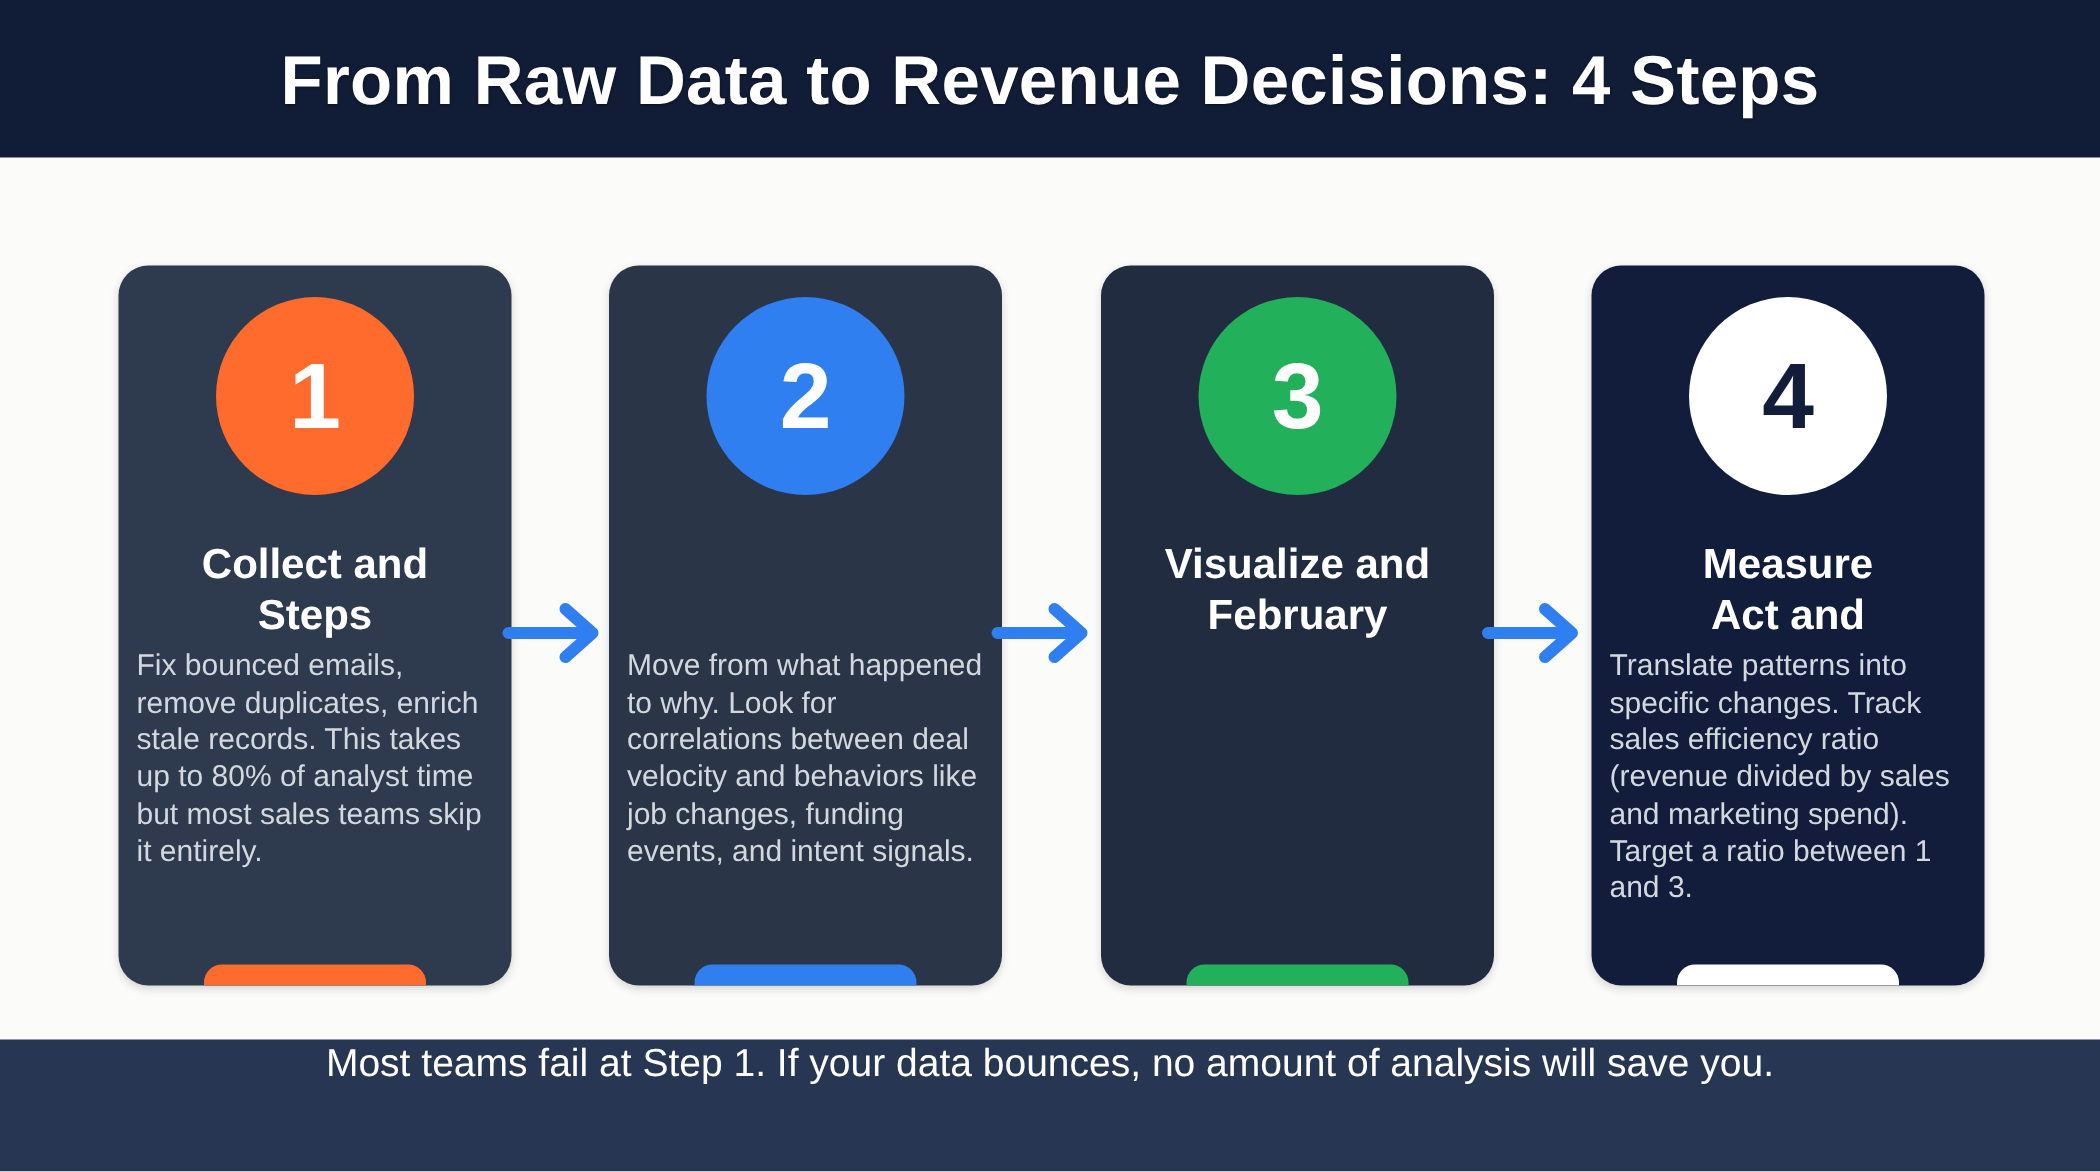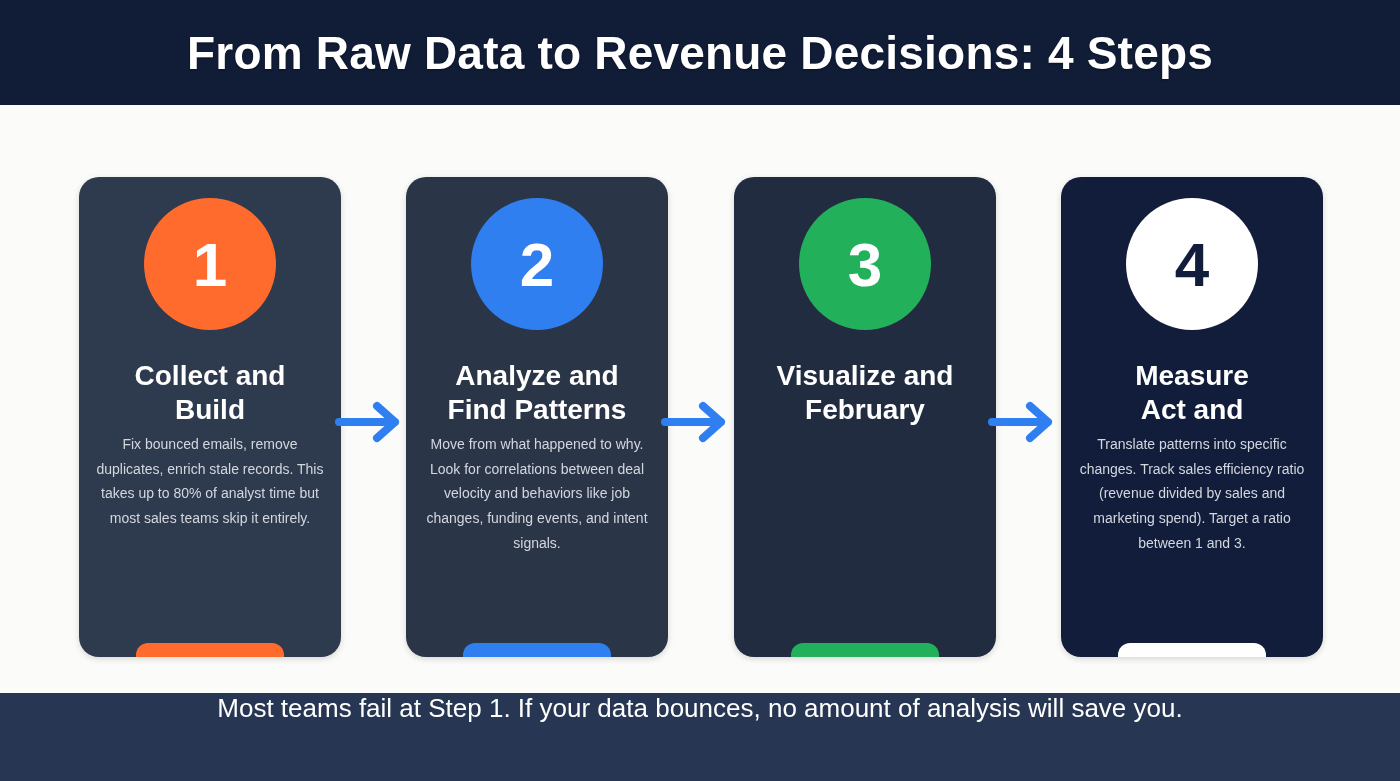--- a/index.html
+++ b/index.html
@@ -34,21 +34,21 @@
     display: flex; align-items: center; justify-content: center;
     font-size: 62px; font-weight: bold; color: #ffffff;
   }
   .card-title {
     position: absolute; left: 0; top: 182px; width: 100%;
     text-align: center; color: #ffffff; font-size: 28px; font-weight: bold;
     line-height: 34px;
   }
   .card-body {
     position: absolute; left: 12px; top: 255px; width: 238px;
-    text-align: center; color: #d3d7de; font-size: 14px; line-height: 24.7px;
+    text-align: left; color: #d3d7de; font-size: 20px; line-height: 24.7px;
   }
   .tab {
     position: absolute; left: 57px; bottom: 0; width: 148px; height: 14px;
     border-radius: 12px 12px 0 0;
   }
   .arrow {
     position: absolute; top: 398px; width: 72px; height: 48px;
   }
   .footer {
     position: absolute; left: 0; top: 693px; width: 1400px; height: 88px;
@@ -63,37 +63,33 @@
 <div class="header">
   <h1>From Raw Data to Revenue Decisions: 4 Steps</h1>
 </div>
 
 <div class="card c1">
   <div class="circle" style="background:#fe6b2c">
     <span>1</span>
   </div>
   <div class="card-title">
     <div>Collect and</div>
-    <div>Build</div>
+    <div>Steps</div>
   </div>
   <div class="card-body">Fix bounced emails, remove duplicates, enrich stale records. This takes up to 80% of analyst time but most sales teams skip it entirely.</div>
   <div class="tab" style="background:#fe6b2c"></div>
 </div>
 
 <svg class="arrow" style="left:333px" viewBox="0 0 72 48">
   <path d="M6 24 H62 M44 8 L62 24 L44 40" fill="none" stroke="#2f7ff0" stroke-width="8" stroke-linecap="round" stroke-linejoin="round"></path>
 </svg>
 
 <div class="card c2">
   <div class="circle" style="background:#2f7ff0">
     <span>2</span>
-  </div>
-  <div class="card-title">
-    <div>Analyze and</div>
-    <div>Find Patterns</div>
   </div>
   <div class="card-body">Move from what happened to why. Look for correlations between deal velocity and behaviors like job changes, funding events, and intent signals.</div>
   <div class="tab" style="background:#2f7ff0"></div>
 </div>
 
 <svg class="arrow" style="left:659px" viewBox="0 0 72 48">
   <path d="M6 24 H62 M44 8 L62 24 L44 40" fill="none" stroke="#2f7ff0" stroke-width="8" stroke-linecap="round" stroke-linejoin="round"></path>
 </svg>
 
 <div class="card c3">

